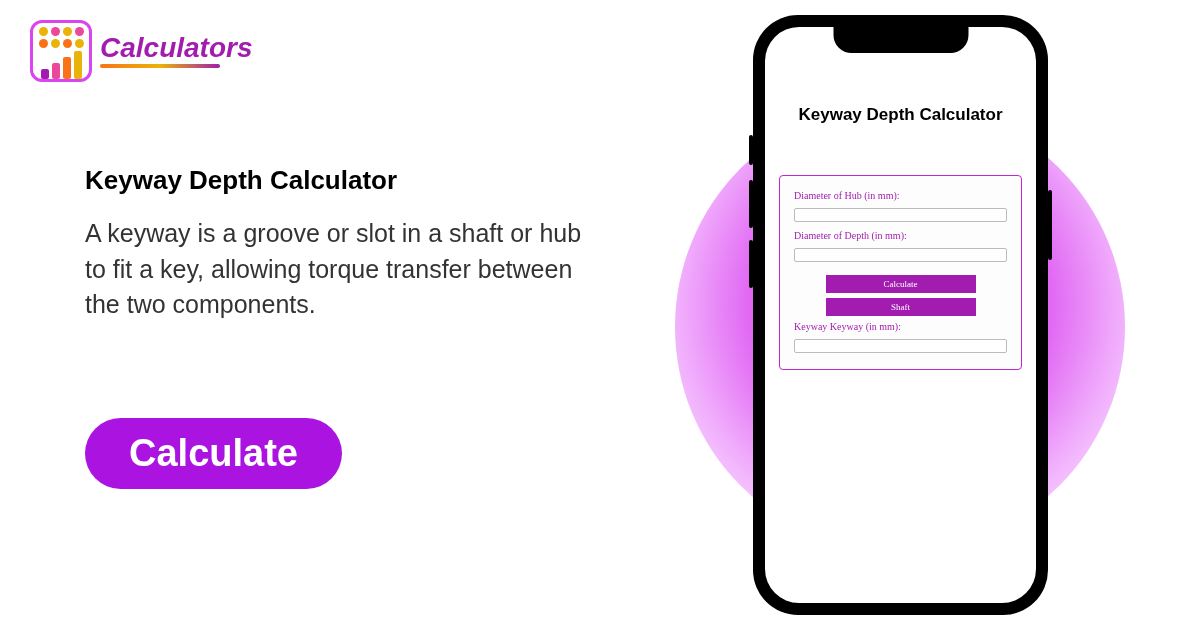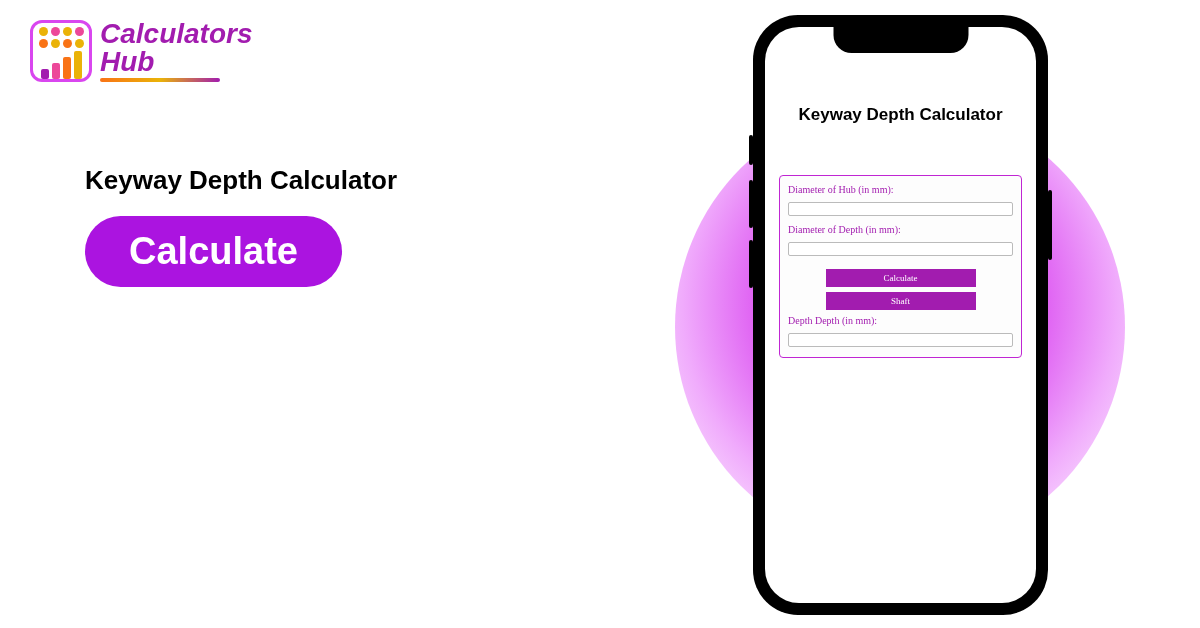--- a/index.html
+++ b/index.html
@@ -170,21 +170,21 @@
       font-size: 17px;
       font-weight: 700;
       text-align: center;
       color: #000;
       margin-bottom: 50px;
       margin-top: 30px;
     }
     .calc-panel {
       border: 1px solid #c026d3;
       border-radius: 4px;
-      padding: 8px;
+      padding: 14px;
       background: #fdfdfd;
     }
     .calc-label {
       font-size: 10px;
       color: #a21caf;
       margin-bottom: 3px;
       font-family: Georgia, serif;
     }
     .calc-input {
       width: 100%;
@@ -230,27 +230,27 @@
     </div>
     <div class="logo-bars">
       <div class="logo-bar" style="height:10px;background:#a21caf"></div>
       <div class="logo-bar" style="height:16px;background:#ec4899"></div>
       <div class="logo-bar" style="height:22px;background:#f97316"></div>
       <div class="logo-bar" style="height:28px;background:#eab308"></div>
     </div>
   </div>
   <div class="logo-text">
     <span class="logo-word1">Calculators</span>
-    <span class="logo-word2">Hub</span>
     <div class="logo-underline"></div>
   </div>
 </div>
 
 <div class="main-content">
   <h1 class="page-title">Keyway Depth Calculator</h1>
+  <p class="description">A keyway is a groove or slot in a shaft or hub to fit a key, allowing torque transfer between the two components.</p>
   <button class="calculate-btn">Calculate</button>
 </div>
 
 <div class="phone-area">
   <div class="gradient-circle"></div>
   <div class="phone-frame">
     <div class="phone-button phone-btn-left1"></div>
     <div class="phone-button phone-btn-left2"></div>
     <div class="phone-button phone-btn-left3"></div>
     <div class="phone-button phone-btn-right"></div>
@@ -258,19 +258,19 @@
       <div class="phone-notch"></div>
       <div class="phone-content">
         <h2 class="phone-title">Keyway Depth Calculator</h2>
         <div class="calc-panel">
           <div class="calc-label">Diameter of Hub (in mm):</div>
           <input class="calc-input" type="text" style="">
           <div class="calc-label">Diameter of Depth (in mm):</div>
           <input class="calc-input" type="text" style="">
           <button class="calc-action-btn">Calculate</button>
           <button class="calc-action-btn">Shaft</button>
-          <div class="calc-label">Depth Depth (in mm):</div>
+          <div class="calc-label">Keyway Keyway (in mm):</div>
           <input class="calc-input calc-output" type="text" style="">
         </div>
       </div>
     </div>
   </div>
 </div>
 
 </body></html>

